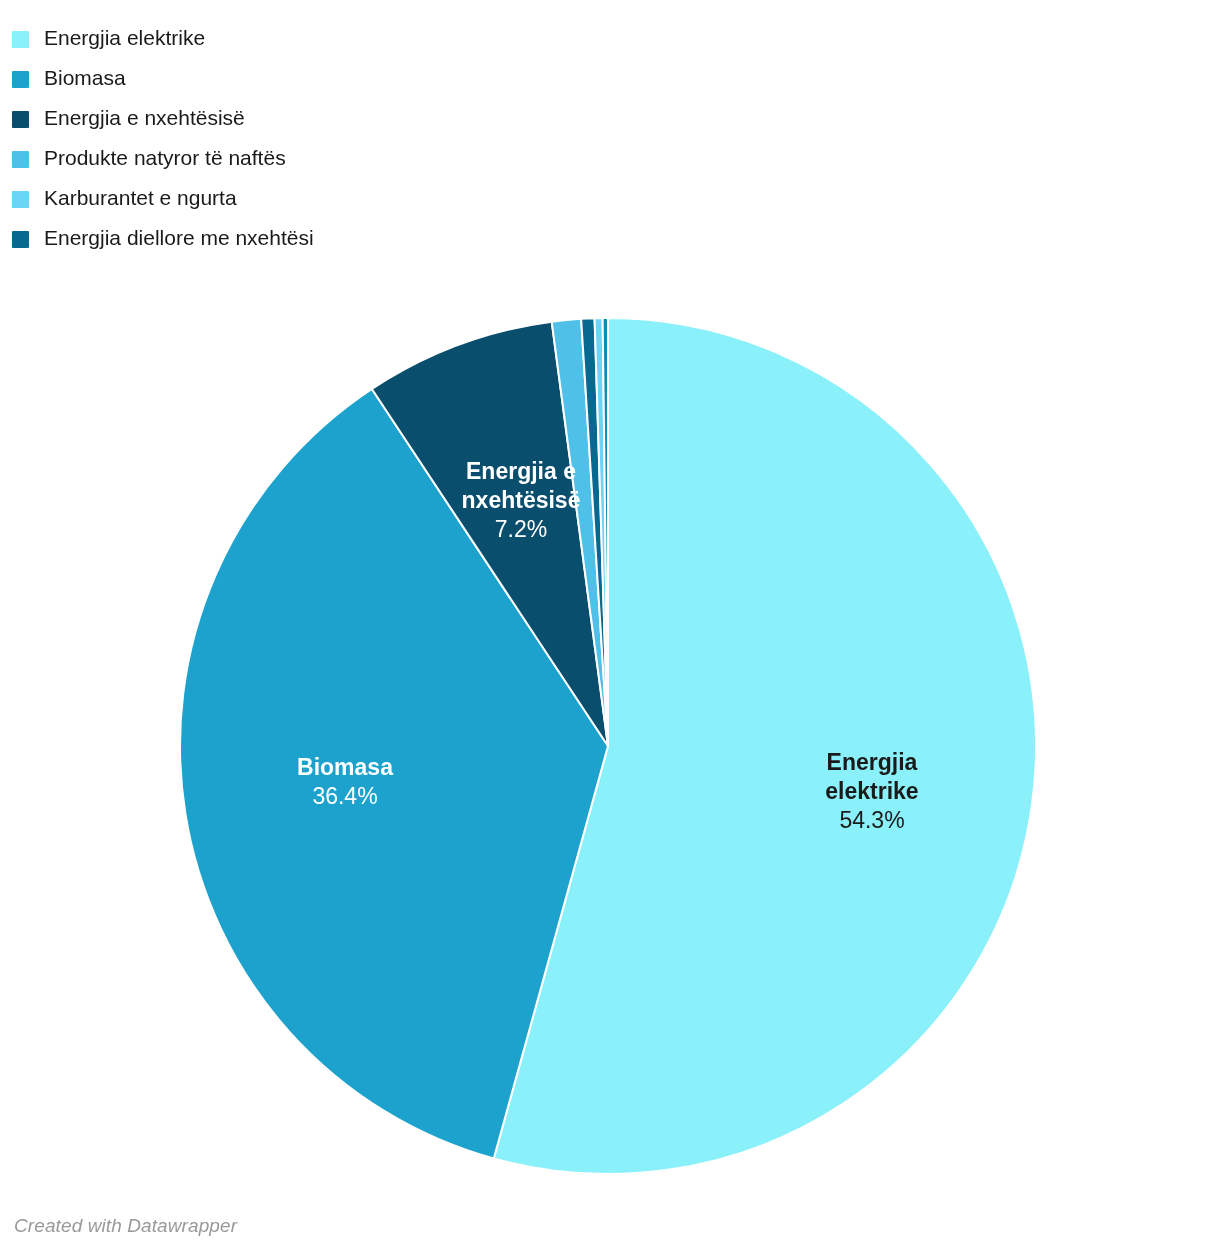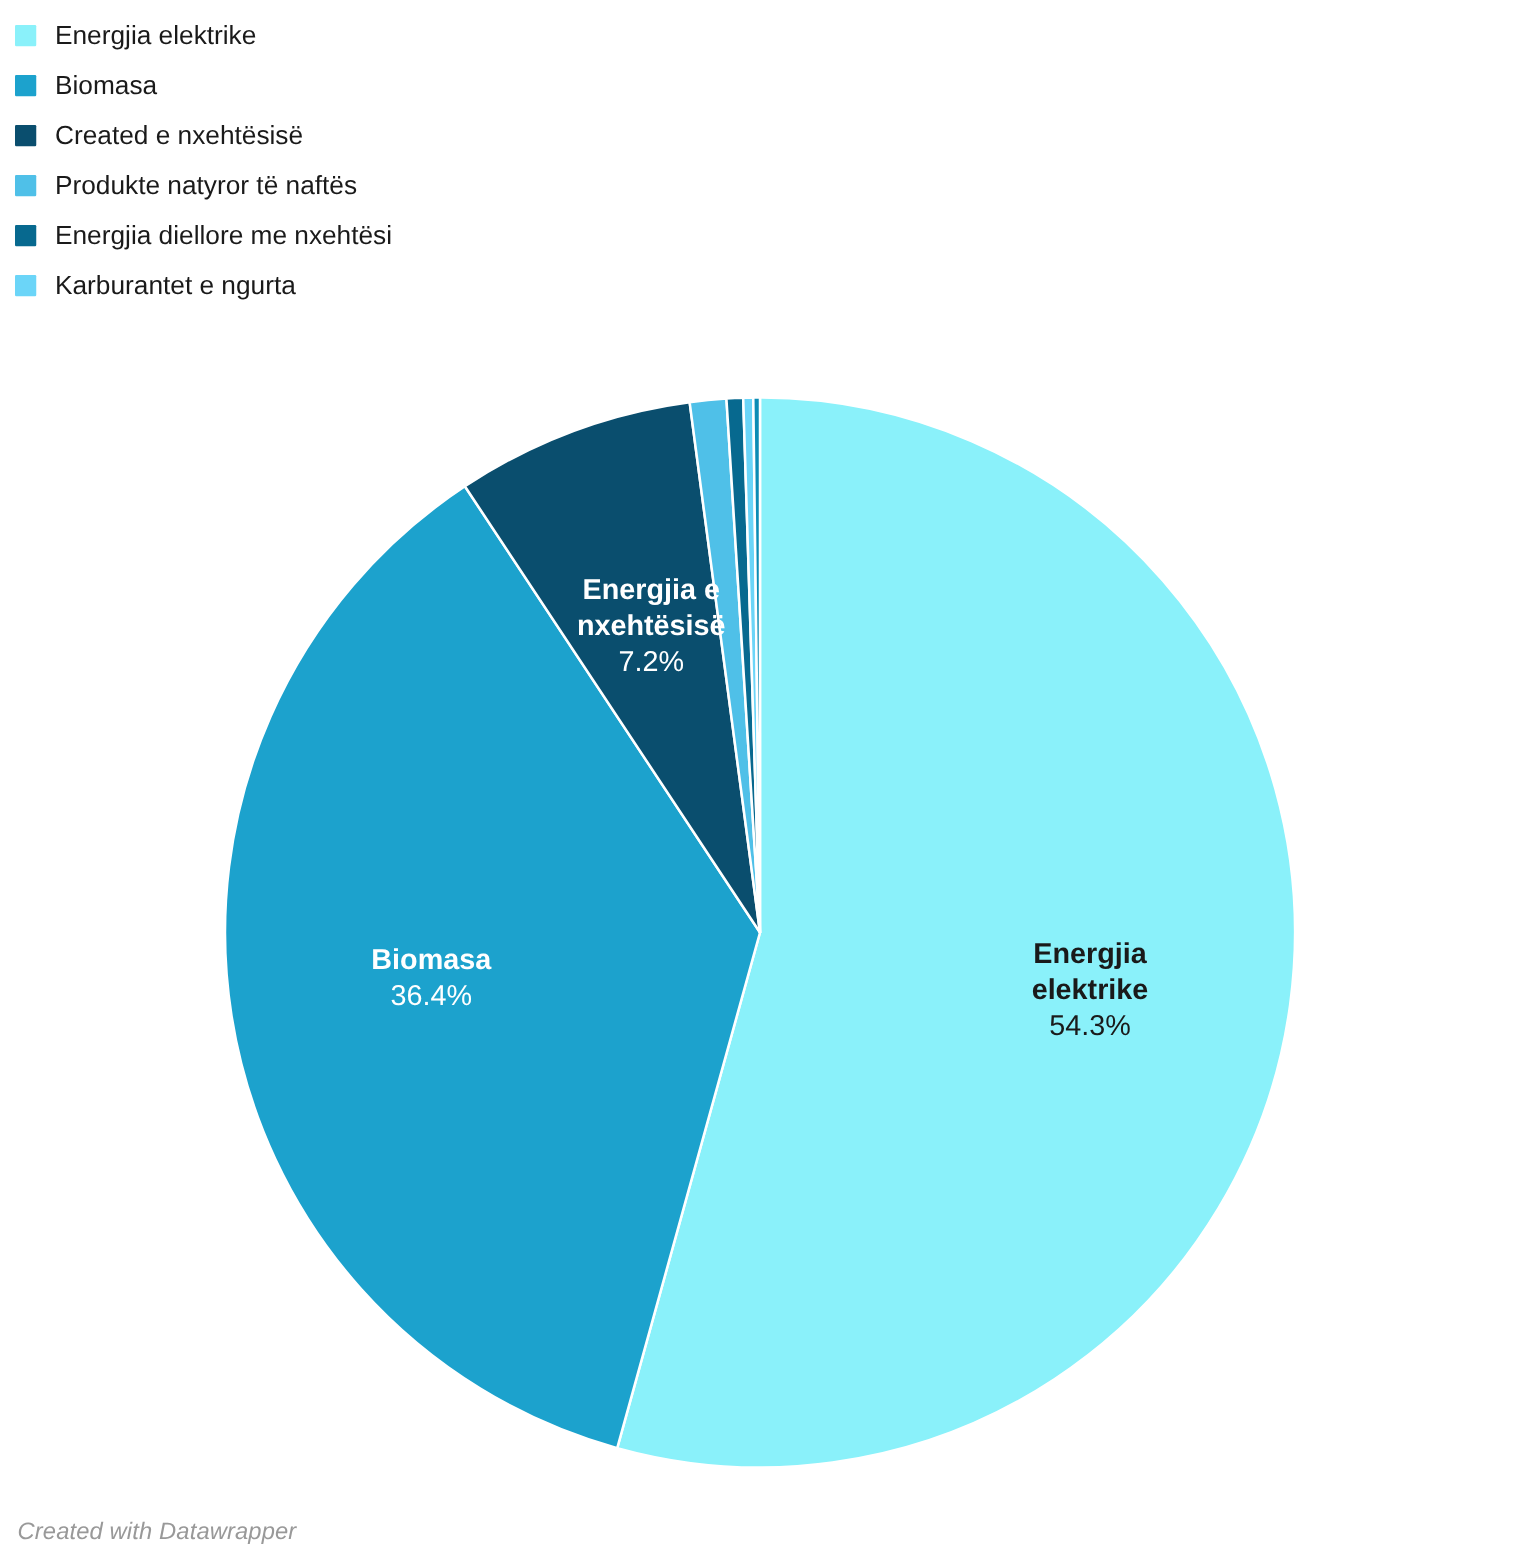--- a/index.html
+++ b/index.html
@@ -18,21 +18,21 @@
 
   
   #legend {
     position: absolute;
     left: 12px;
     top: 8px;
     width: 600px;
   }
   .legend-item {
     display: flex;
-    align-items: center;
+    align-items: flex-end;
     height: 40px;
   }
   .legend-swatch {
     width: 17px;
     height: 17px;
     flex: 0 0 17px;
     margin-right: 15px;
     border-radius: 1px;
   }
   .legend-label {
@@ -90,33 +90,33 @@
     <div class="legend-item">
       <span class="legend-swatch" style="background: rgb(138, 241, 250);"></span>
       <span class="legend-label">Energjia elektrike</span>
     </div>
     <div class="legend-item">
       <span class="legend-swatch" style="background: rgb(28, 162, 205);"></span>
       <span class="legend-label">Biomasa</span>
     </div>
     <div class="legend-item">
       <span class="legend-swatch" style="background: rgb(10, 78, 110);"></span>
-      <span class="legend-label">Created e nxehtësisë</span>
+      <span class="legend-label">Energjia e nxehtësisë</span>
     </div>
     <div class="legend-item">
       <span class="legend-swatch" style="background: rgb(79, 192, 232);"></span>
       <span class="legend-label">Produkte natyror të naftës</span>
     </div>
     <div class="legend-item">
+      <span class="legend-swatch" style="background: rgb(107, 213, 248);"></span>
+      <span class="legend-label">Karburantet e ngurta</span>
+    </div>
+    <div class="legend-item">
       <span class="legend-swatch" style="background: rgb(7, 105, 143);"></span>
       <span class="legend-label">Energjia diellore me nxehtësi</span>
-    </div>
-    <div class="legend-item">
-      <span class="legend-swatch" style="background: rgb(107, 213, 248);"></span>
-      <span class="legend-label">Karburantet e ngurta</span>
     </div>
   </div>
 
 <div id="pie-wrap">
   <svg id="pie-svg" width="1220" height="1250" viewBox="0 0 1220 1250">
     <g id="slices-group">
         <path class="slice-path" d="M 608 746 L 608.00 318.00 A 428 428 0 1 1 493.77 1158.47 Z" fill="#8af1fa"></path>
         <path class="slice-path" d="M 608 746 L 493.77 1158.47 A 428 428 0 0 1 371.90 389.01 Z" fill="#1ca2cd"></path>
         <path class="slice-path" d="M 608 746 L 371.90 389.01 A 428 428 0 0 1 551.69 321.72 Z" fill="#0a4e6e"></path>
         <path class="slice-path" d="M 608 746 L 551.69 321.72 A 428 428 0 0 1 581.13 318.84 Z" fill="#4fc0e8"></path>

